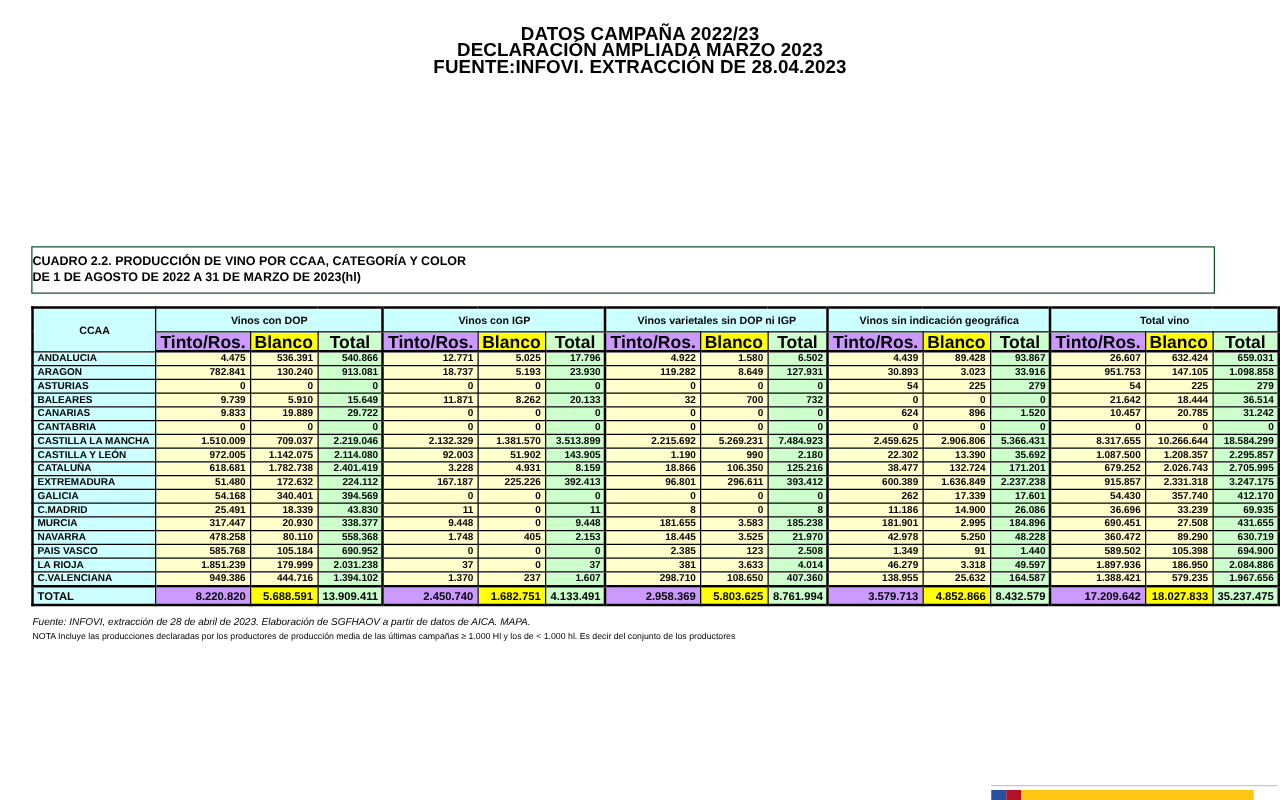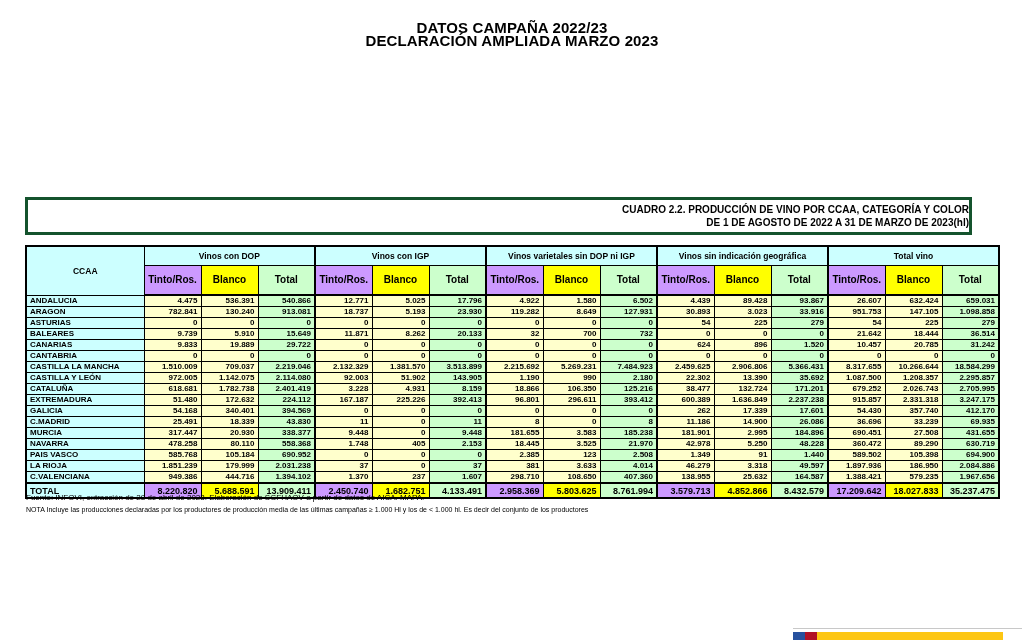--- a/index.html
+++ b/index.html
@@ -15,41 +15,41 @@
   .page { position: absolute; inset: 0; }
 
   .top-header {
     position: absolute; top: 21px; left: 0; width: 100%;
     text-align: center; font-weight: bold; font-size: 15px; line-height: 13px;
     letter-spacing: 0.1px;
   }
 
   .title-box {
     position: absolute; left: 25px; top: 197px; width: 947px; height: 38px;
-    border: 3px solid #14532d;
+    border: 1px solid #14532d;
     display: flex; flex-direction: column; justify-content: center;
-    text-align: right; font-weight: bold; font-size: 10px; line-height: 13.5px;
+    text-align: left; font-weight: bold; font-size: 10px; line-height: 13.5px;
     background: #fff;
   }
 
   table.wine {
     position: absolute; left: 25px; top: 245px;
     border-collapse: collapse; table-layout: fixed;
     border: 2px solid #000;
   }
   table.wine th, table.wine td {
     border: 1px solid #000;
     padding: 0 3px;
     height: 9px;
     font-size: 8px; font-weight: bold;
     white-space: nowrap; overflow: hidden;
     line-height: 10px;
   }
   tr.grouprow th { height: 19px; font-size: 8.5px; background: var(--header-cyan); text-align: center; }
-  tr.subhead th { height: 30px; font-size: 10px; text-align: center; border-bottom: 2px solid #000; }
+  tr.subhead th { height: 16px; font-size: 14px; text-align: center; border-bottom: 2px solid #000; }
   th.h-ccaa {
     background: var(--header-cyan);
     border-right: 2px solid #000;
     font-size: 9px; text-align: center;
   }
   .h-tinto  { background: var(--tinto-purple); }
   .h-blanco { background: var(--blanco-yellow); margin-top: 44px; }
   .h-total  { background: var(--total-green); }
   .grp-end  { border-right: 2px solid #000 !important; }
   th.c-label {
@@ -63,21 +63,21 @@
     border-top: 2px solid #000;
     height: 15px; font-size: 9px;
   }
   tr.total-row th { font-size: 9px; }
   td.t-purple { background: var(--tinto-purple); text-align: right; }
   td.t-yellow { background: var(--blanco-yellow); text-align: right; }
   td.t-green  { background: var(--total-green);  text-align: right; }
 
   .fuente {
     position: absolute; left: 26px; top: 493px;
-    font-size: 8px; text-align: center;
+    font-style: italic; font-size: 8px; text-align: center;
   }
   .nota {
     position: absolute; left: 26px; top: 506px;
     font-size: 7px;
   }
 
   .footer-hairline {
     position: absolute; left: 793px; top: 628px; width: 229px; height: 1px;
     background: #c8c8c8;
   }
@@ -91,20 +91,21 @@
   .seg-yellow { width: 186px; }
 </style>
 </head>
 <body>
 
 <div class="page">
 
   <div class="top-header">
     <div>DATOS CAMPAÑA 2022/23</div>
     <div>DECLARACIÓN AMPLIADA MARZO 2023</div>
+    <div>FUENTE:INFOVI. EXTRACCIÓN DE 28.04.2023</div>
   </div>
 
   <div class="title-box">
     <div>CUADRO 2.2. PRODUCCIÓN DE VINO POR CCAA, CATEGORÍA Y COLOR</div>
     <div>DE 1 DE AGOSTO DE 2022 A 31 DE MARZO DE 2023(hl)</div>
   </div>
 
   <table class="wine" id="wine-table">
       <colgroup>
         <col style="width: 118px;">

